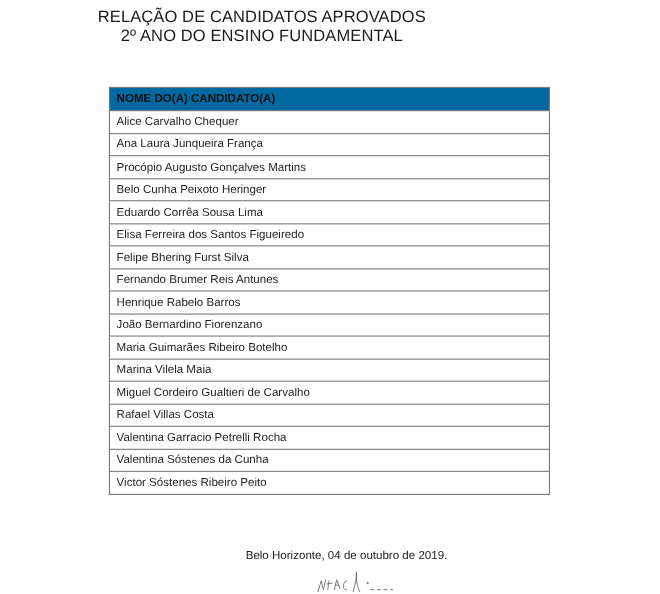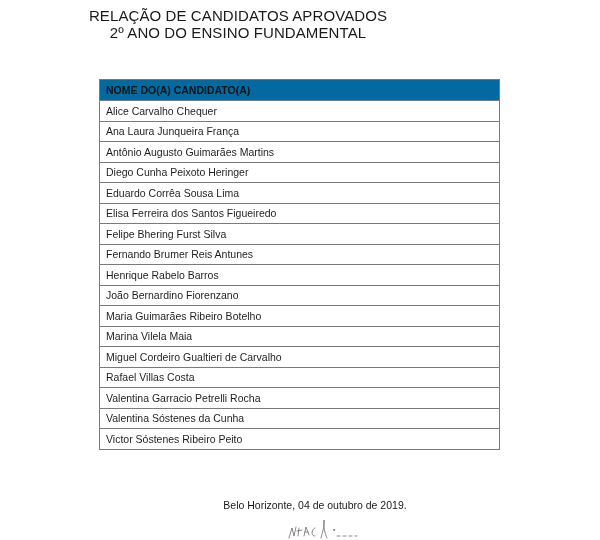--- a/index.html
+++ b/index.html
@@ -86,24 +86,24 @@
     </tr>
   </thead>
   <tbody>
     <tr>
         <td>Alice Carvalho Chequer</td>
       </tr>
     <tr>
         <td>Ana Laura Junqueira França</td>
       </tr>
     <tr>
-        <td>Antônio Augusto Guimarães Martins</td>
+        <td>Procópio Augusto Gonçalves Martins</td>
       </tr>
     <tr>
-        <td>Diego Cunha Peixoto Heringer</td>
+        <td>Belo Cunha Peixoto Heringer</td>
       </tr>
     <tr>
         <td>Eduardo Corrêa Sousa Lima</td>
       </tr>
     <tr>
         <td>Elisa Ferreira dos Santos Figueiredo</td>
       </tr>
     <tr>
         <td>Felipe Bhering Furst Silva</td>
       </tr>

